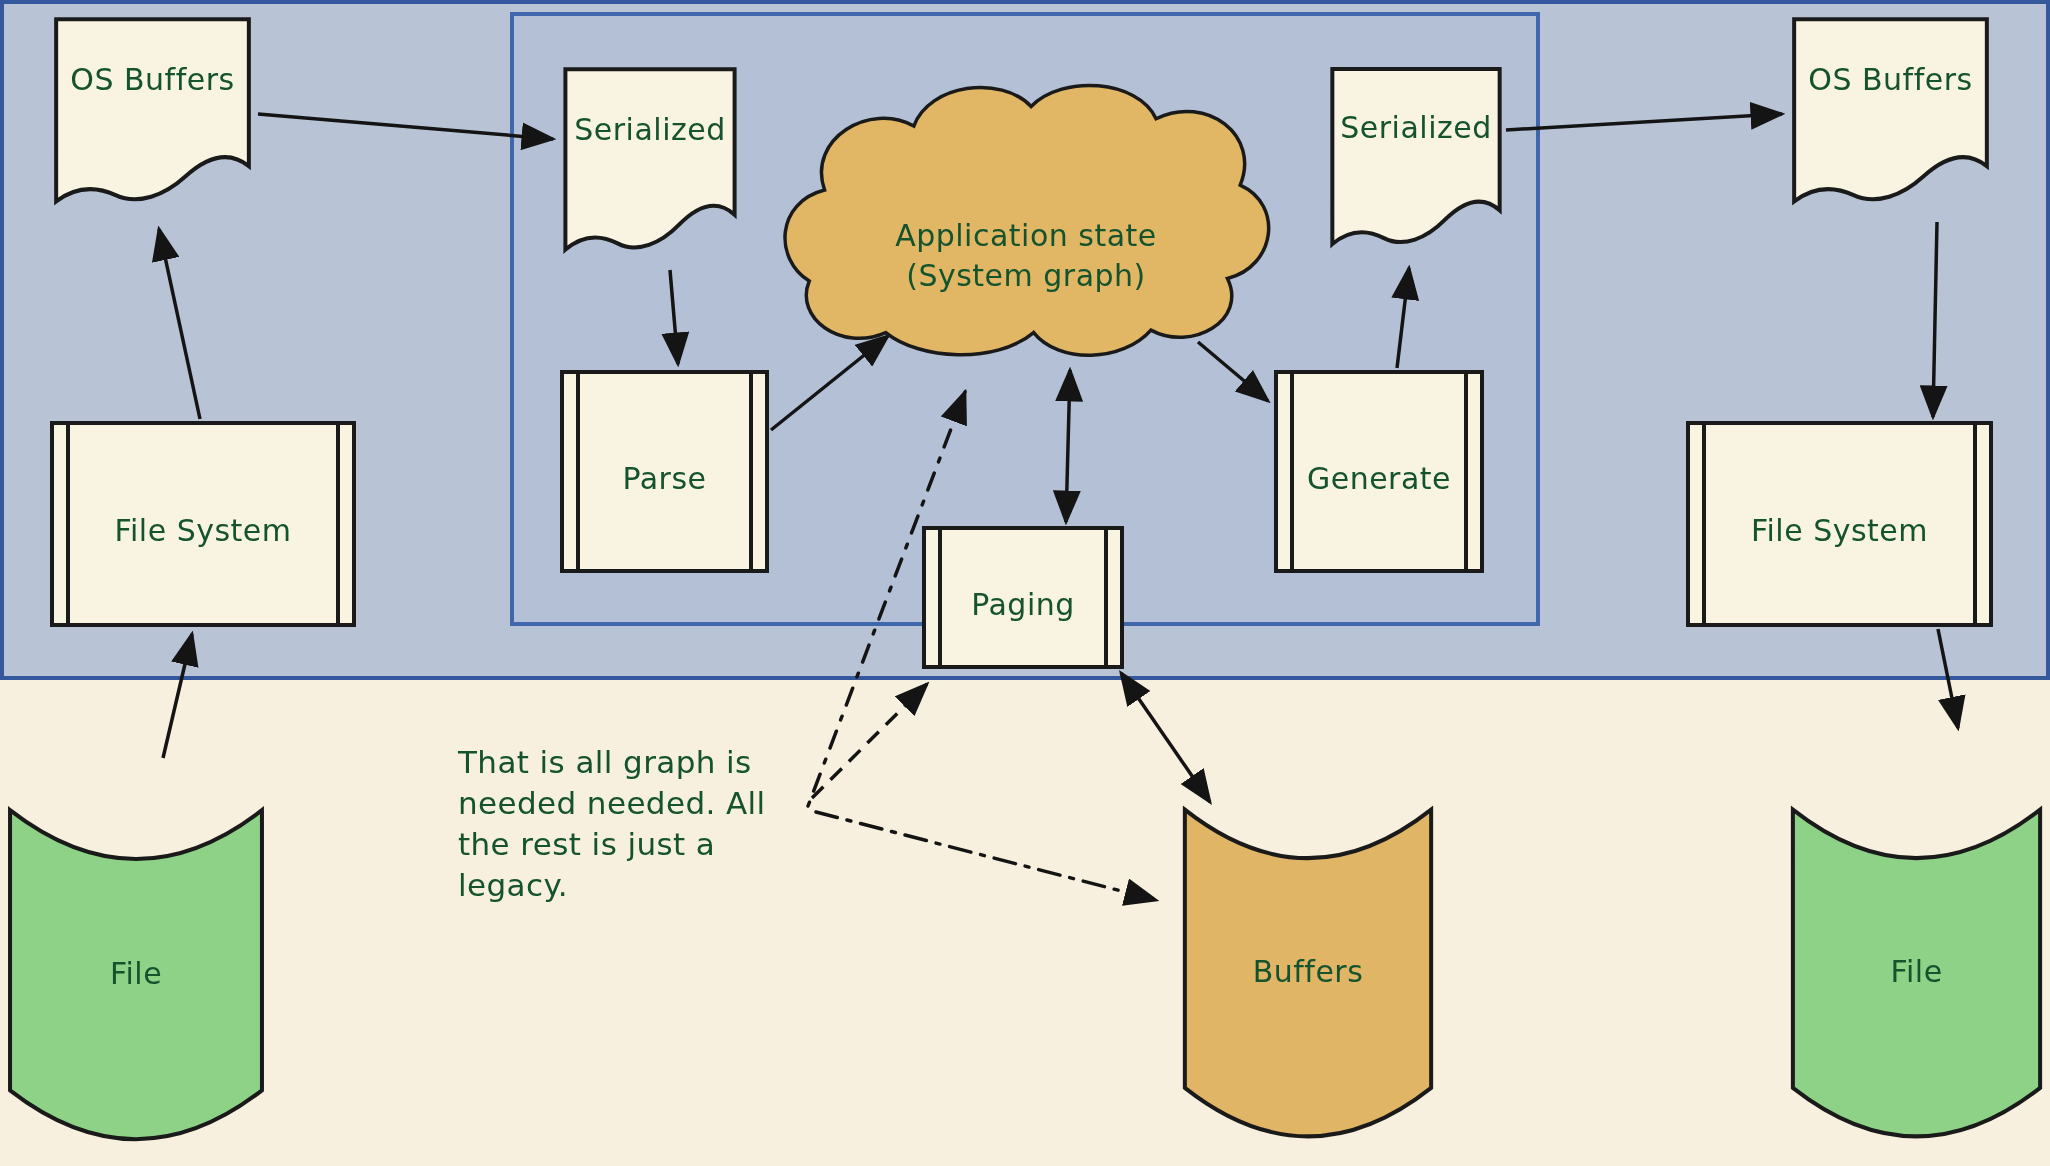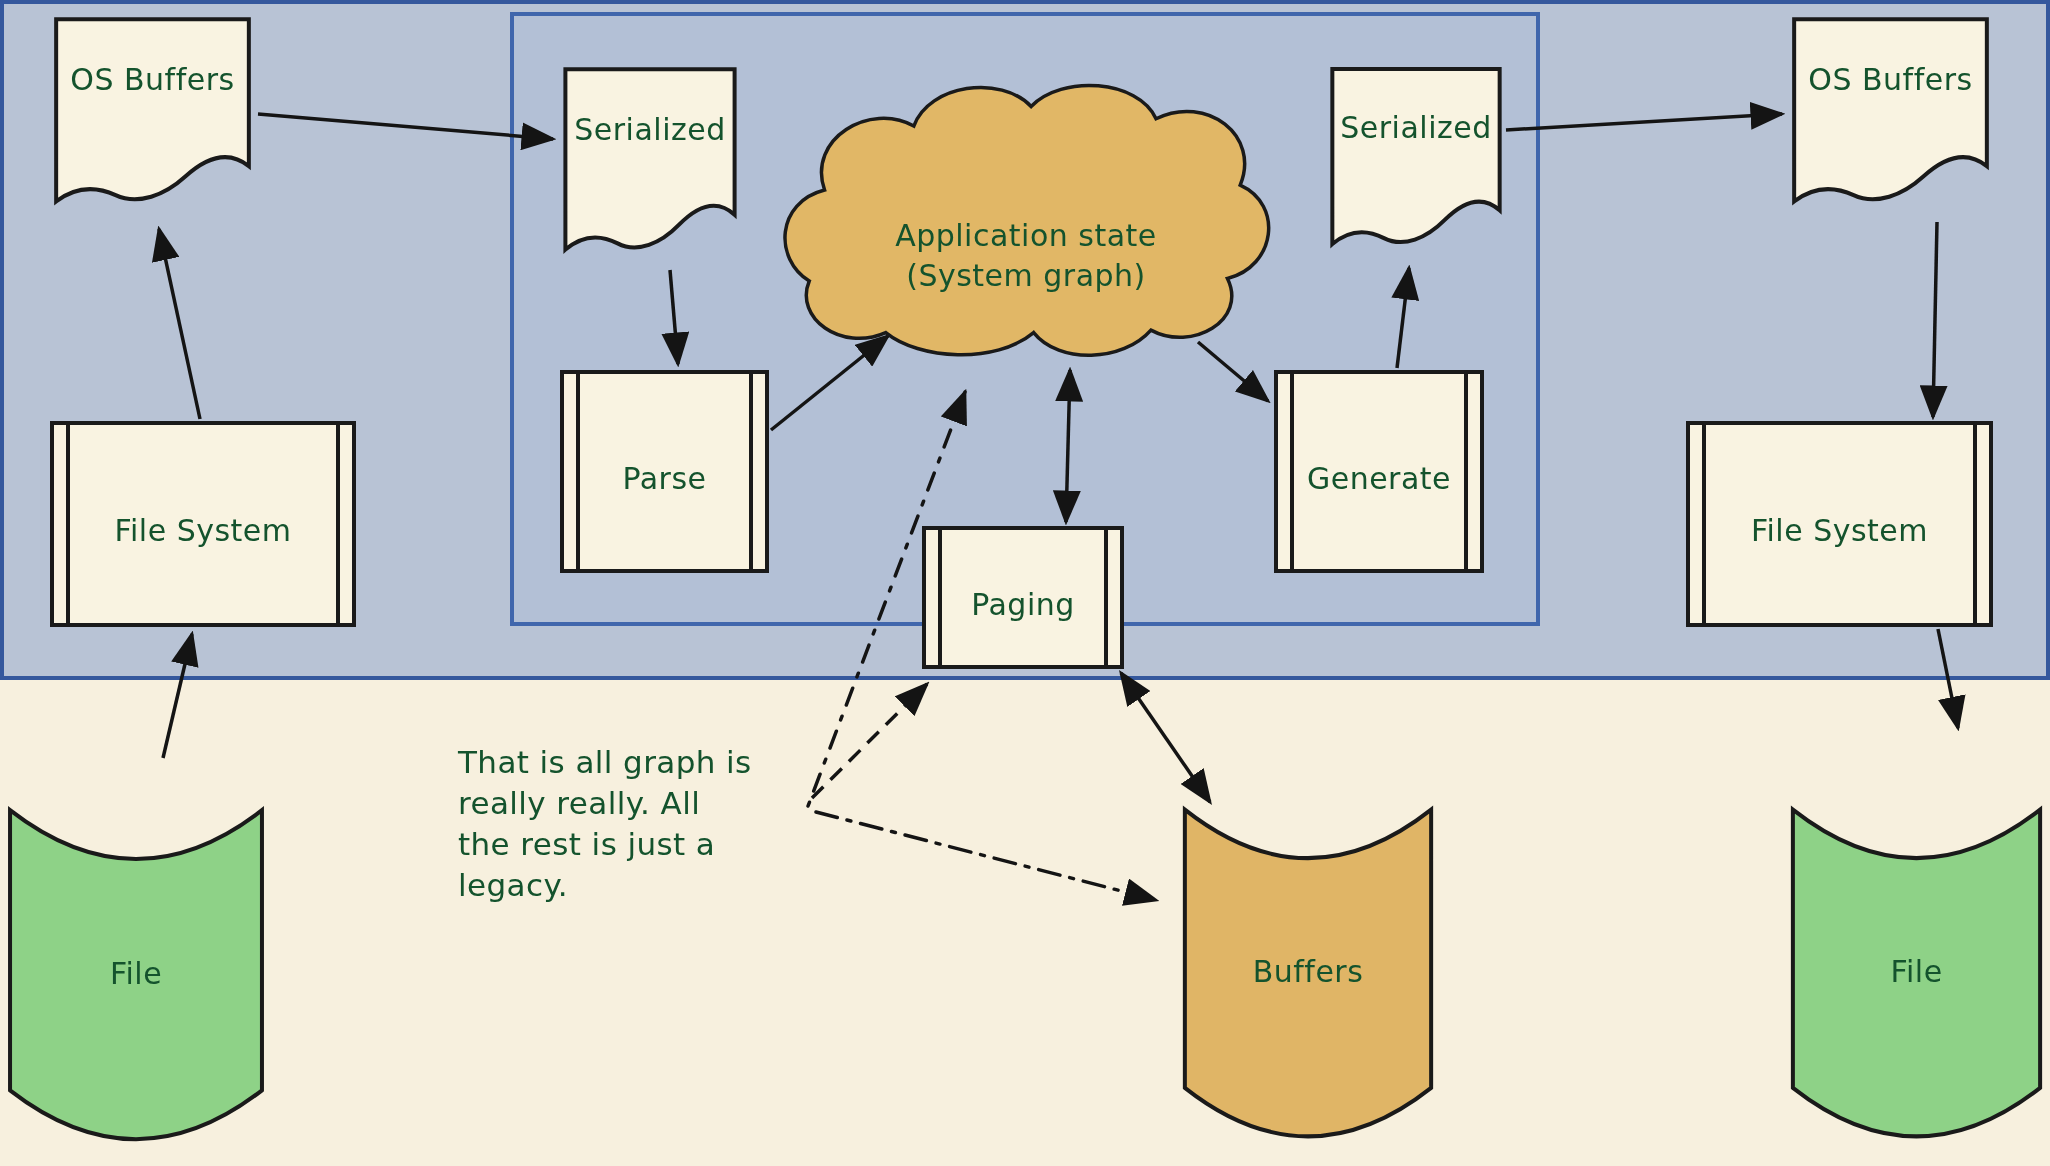--- a/index.html
+++ b/index.html
@@ -154,18 +154,18 @@
 
   <div class="node cyl" style="left:1785px;top:732px;width:263px;height:427px;">
     <svg viewBox="0 0 100 132" preserveAspectRatio="none">
       <path d="M3,24 Q50,54 97,24 L97,110 Q50,140 3,110 Z" fill="#8ed287" stroke="#1a1a1a" stroke-width="4" vector-effect="non-scaling-stroke"></path>
     </svg>
     <span class="lbl">File</span>
   </div>
 
   <div class="note">
     <div>That is all graph is</div>
-    <div>really really. All</div>
+    <div>needed needed. All</div>
     <div>the rest is just a</div>
     <div>legacy.</div>
   </div>
 
 </div>
 
 </body></html>

